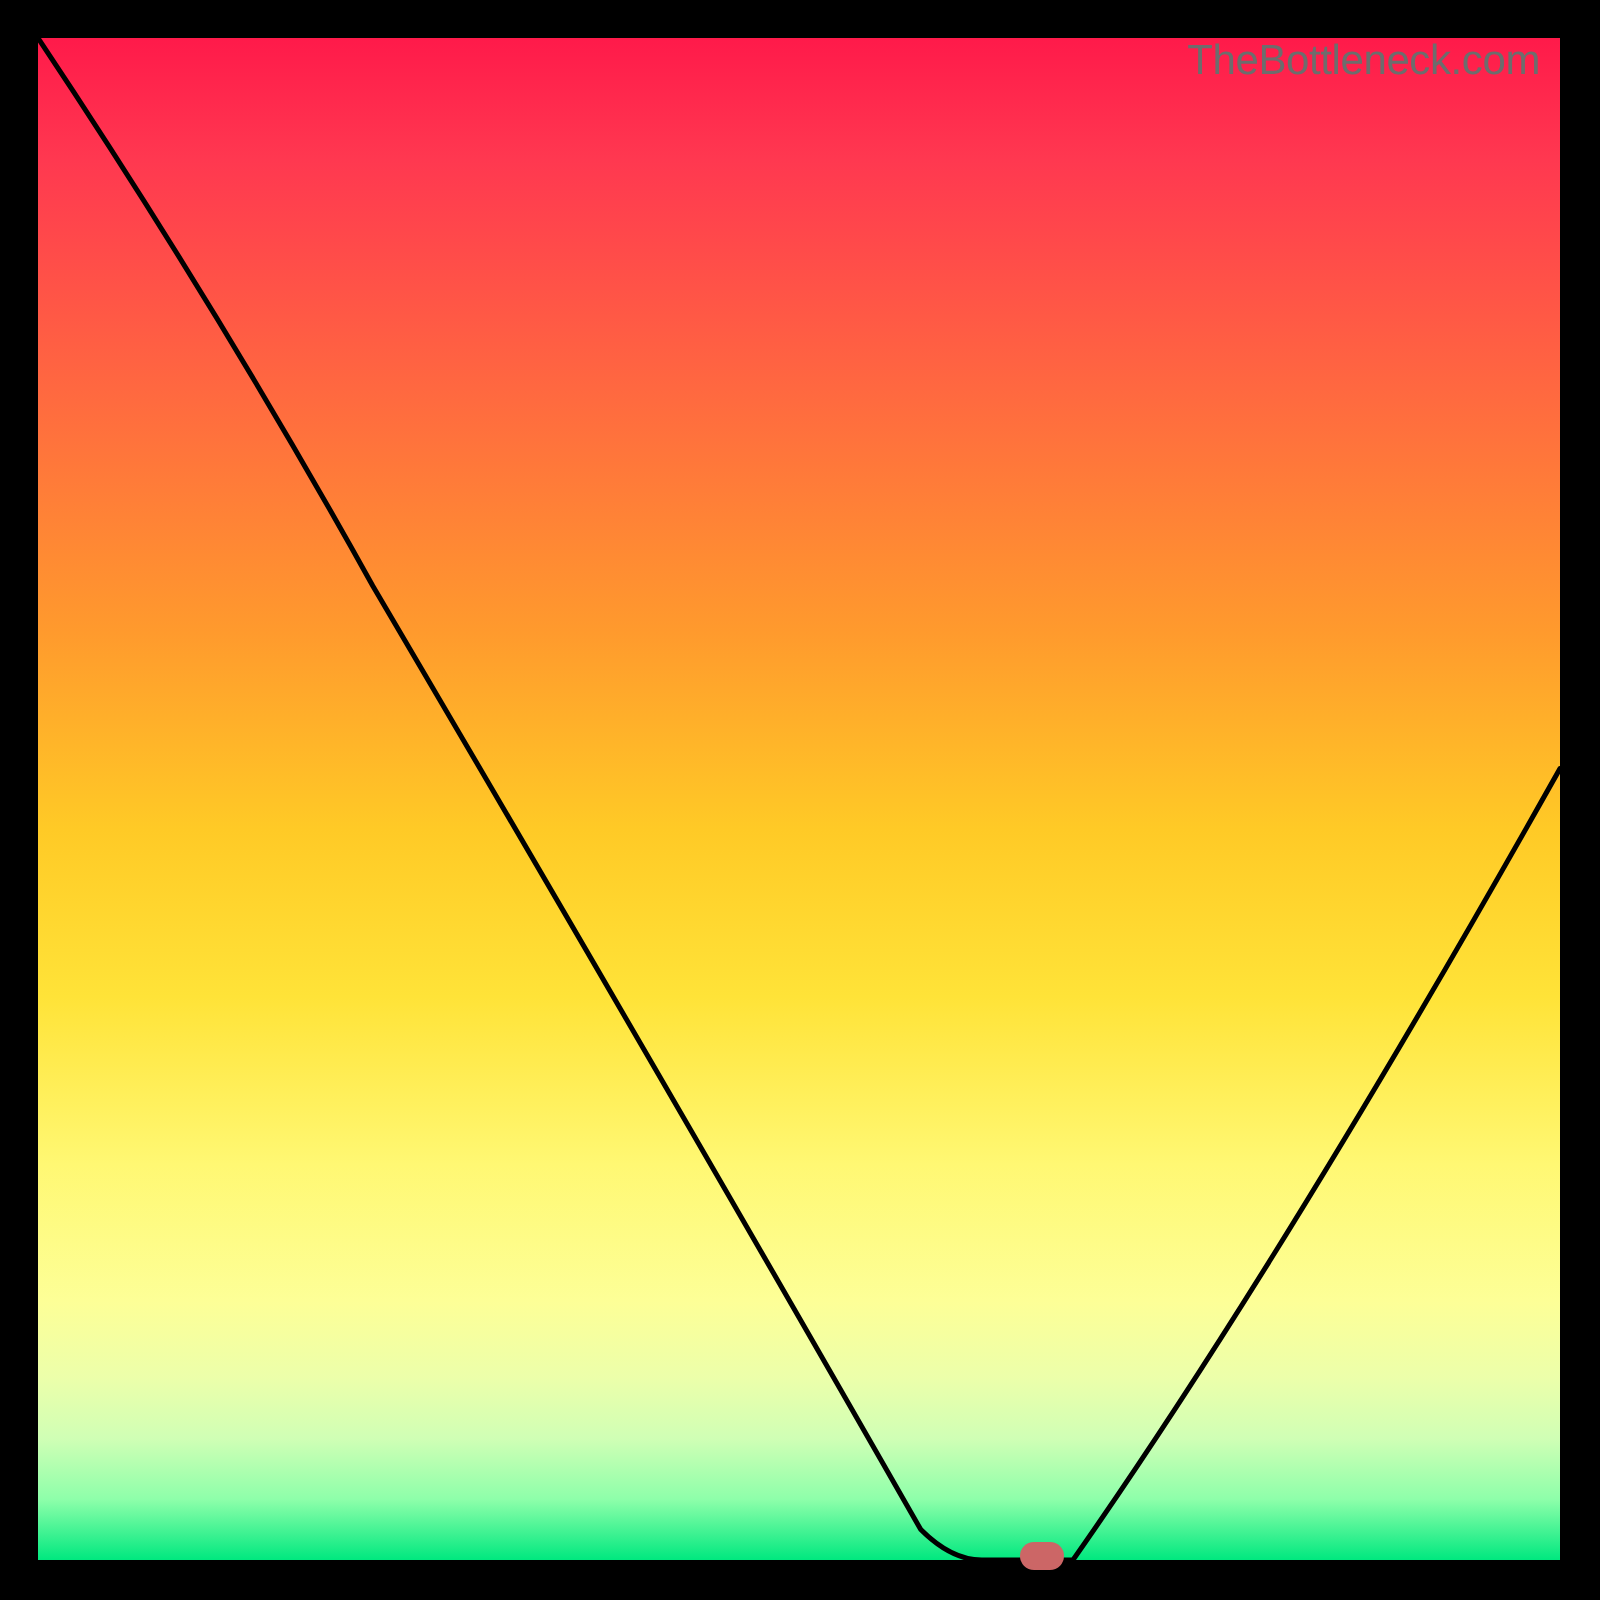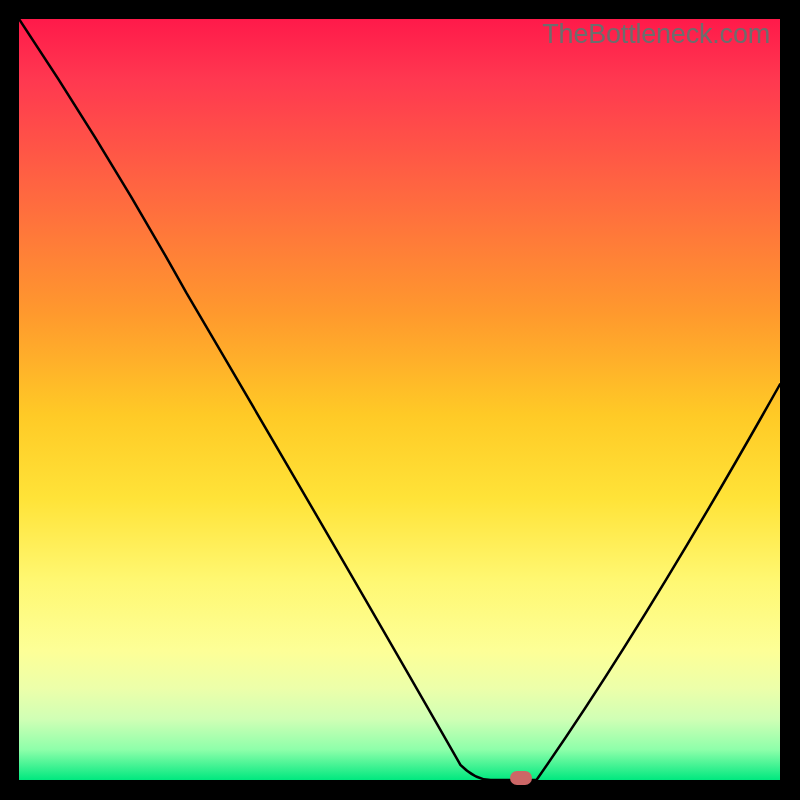--- a/index.html
+++ b/index.html
@@ -33,21 +33,21 @@
       #d0ffb5 92%,
       #8effaa 96%,
       #00e87f 100%
     );
   }
   .watermark {
     position: absolute;
     top: 0px;
     right: 10px;
     color: #6d6d6d;
-    font-size: 27px;
+    font-size: 21px;
     font-weight: 500;
     letter-spacing: -0.2px;
   }
   svg.curve {
     position: absolute;
     left: 0;
     top: 0;
     width: 761px;
     height: 761px;
   }

